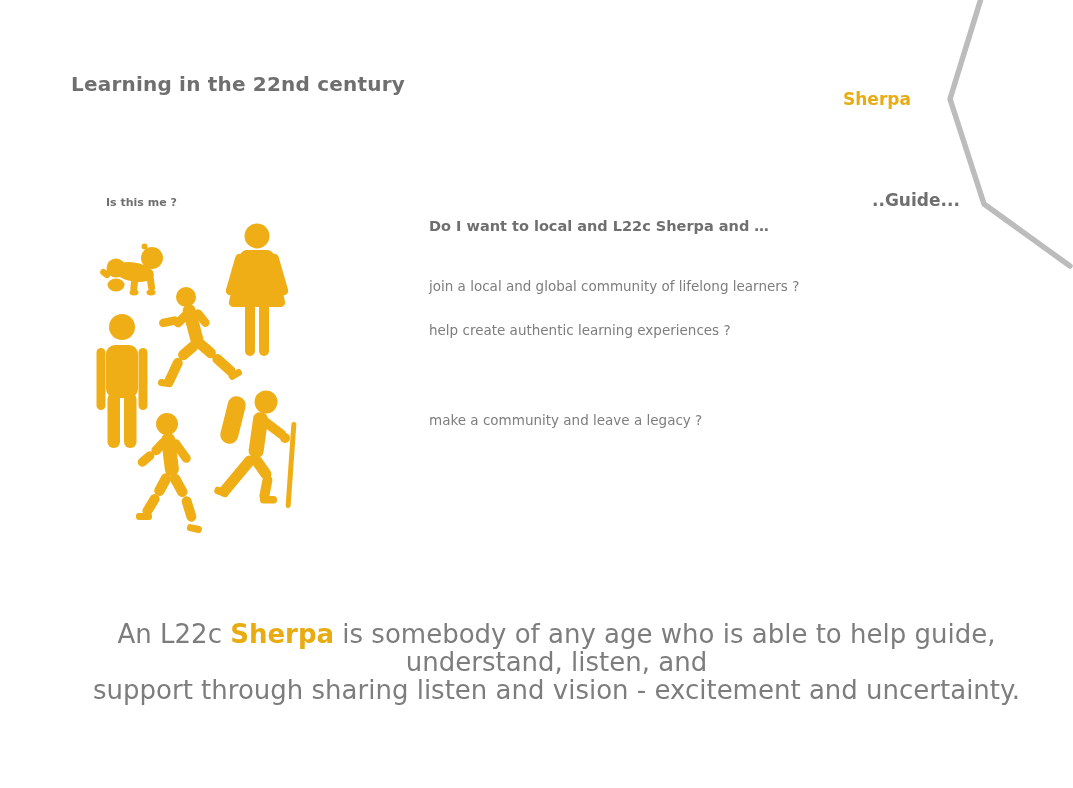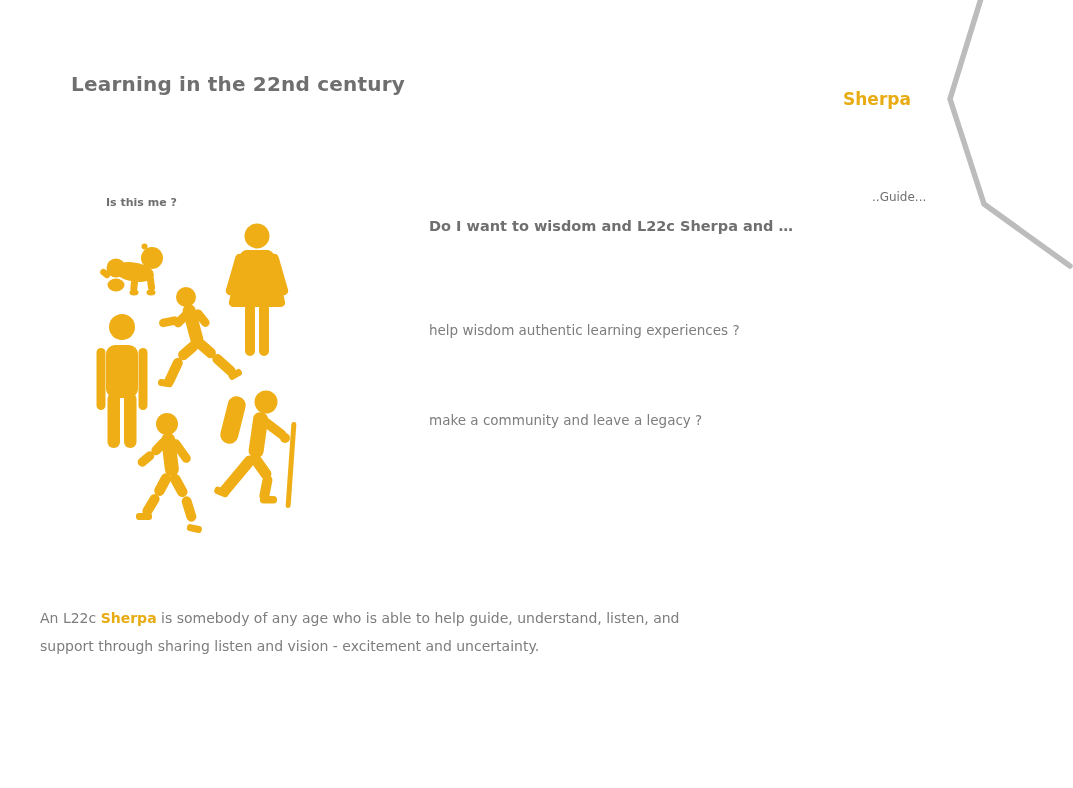--- a/index.html
+++ b/index.html
@@ -26,21 +26,21 @@
     color:var(--heading-gray);
     letter-spacing:0.2px;
   }
   .sherpa-label{
     left:843px;top:89px;
     font-size:17px;font-weight:bold;
     color:var(--gold-text);
   }
   .guide-label{
     left:872px;top:190px;
-    font-size:12px;font-weight:normal;
+    font-size:17px;font-weight:bold;
     color:var(--heading-gray);
   }
   .is-this-me{
     left:106px;top:196px;
     font-size:11px;font-weight:bold;
     color:var(--heading-gray);
   }
   .q-heading{
     left:429px;top:218px;
     font-size:14.5px;font-weight:bold;
@@ -49,22 +49,23 @@
   .q-item{
     left:429px;
     font-size:13.5px;
     color:var(--body-gray);
   }
   .q-item.q0{top:278px;}
   .q-item.q1{top:322px;}
   .q-item.q2{top:369px;}
   .q-item.q3{top:412px;}
   .footer{
-    left:40px;top:604px;width:1033px;
-    font-size:14px;line-height:28px;
+    left:40px;top:620px;width:1033px;
+    text-align:center;
+    font-size:26px;line-height:28px;
     color:var(--body-gray);
   }
   .footer-line span{white-space:pre-wrap;}
   .gold-bold{color:var(--gold-text);font-weight:bold;}
   .figure svg{display:block;}
   .figure .fill{fill:var(--gold);}
   .ridge{left:920px;top:0;}
   .ridge polyline{fill:none;stroke:var(--ridge-gray);stroke-width:5.5;stroke-linejoin:round;stroke-linecap:round;}
 </style>
 </head>
@@ -174,22 +175,23 @@
         <rect x="78.5" y="40" width="5" height="86" rx="2.5" transform="rotate(4 81 83)"></rect>
         <rect x="45.5" y="72" width="11" height="27" rx="5.5" transform="rotate(-35 51 85)"></rect>
         <rect x="51" y="93" width="10" height="26" rx="5" transform="rotate(11 56 105.5)"></rect>
         <rect x="50" y="114" width="17" height="7.5" rx="3.5"></rect>
         <rect x="21.5" y="69" width="11" height="50" rx="5.5" transform="rotate(40 27 94)"></rect>
         <rect x="4" y="106" width="15" height="7.5" rx="3.5" transform="rotate(22 11 110)"></rect>
       </g>
     </svg>
   </div>
 
-  <div class="abs q-heading">Do I want to wisdom and L22c Sherpa and …</div>
-  <div class="abs q-item q1">help wisdom authentic learning experiences ?</div>
+  <div class="abs q-heading">Do I want to local and L22c Sherpa and …</div>
+  <div class="abs q-item q0">join a local and global community of lifelong learners ?</div>
+  <div class="abs q-item q1">help create authentic learning experiences ?</div>
   <div class="abs q-item q3">make a community and leave a legacy ?</div>
 
   <div class="abs footer">
     <div class="footer-line"><span>An L22c </span><span class="gold-bold">Sherpa</span><span> is somebody of any age who is able to help guide, understand, listen, and</span></div>
     <div class="footer-line">support through sharing listen and vision - excitement and uncertainty.</div>
   </div>
 
 </div>
 
 </body></html>

